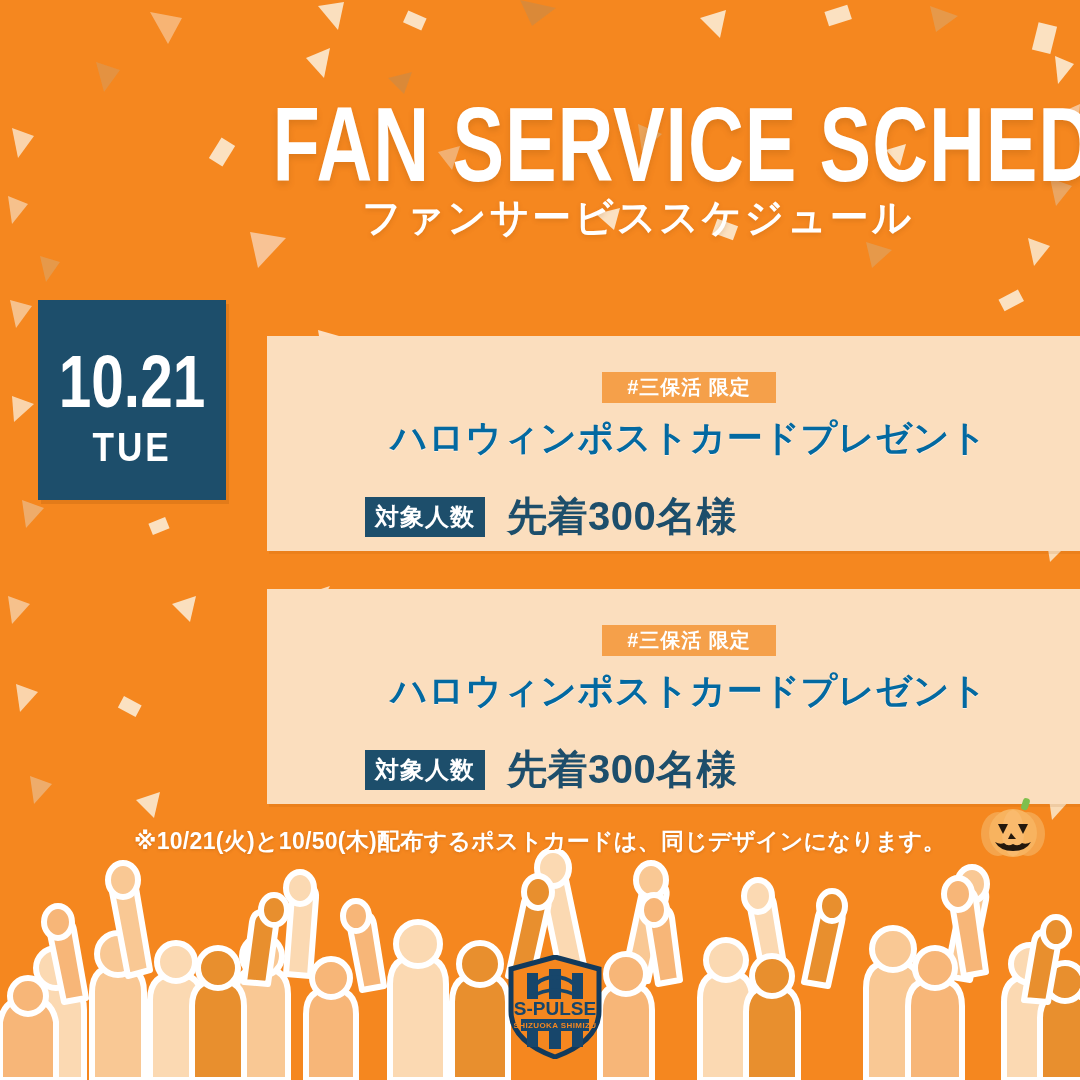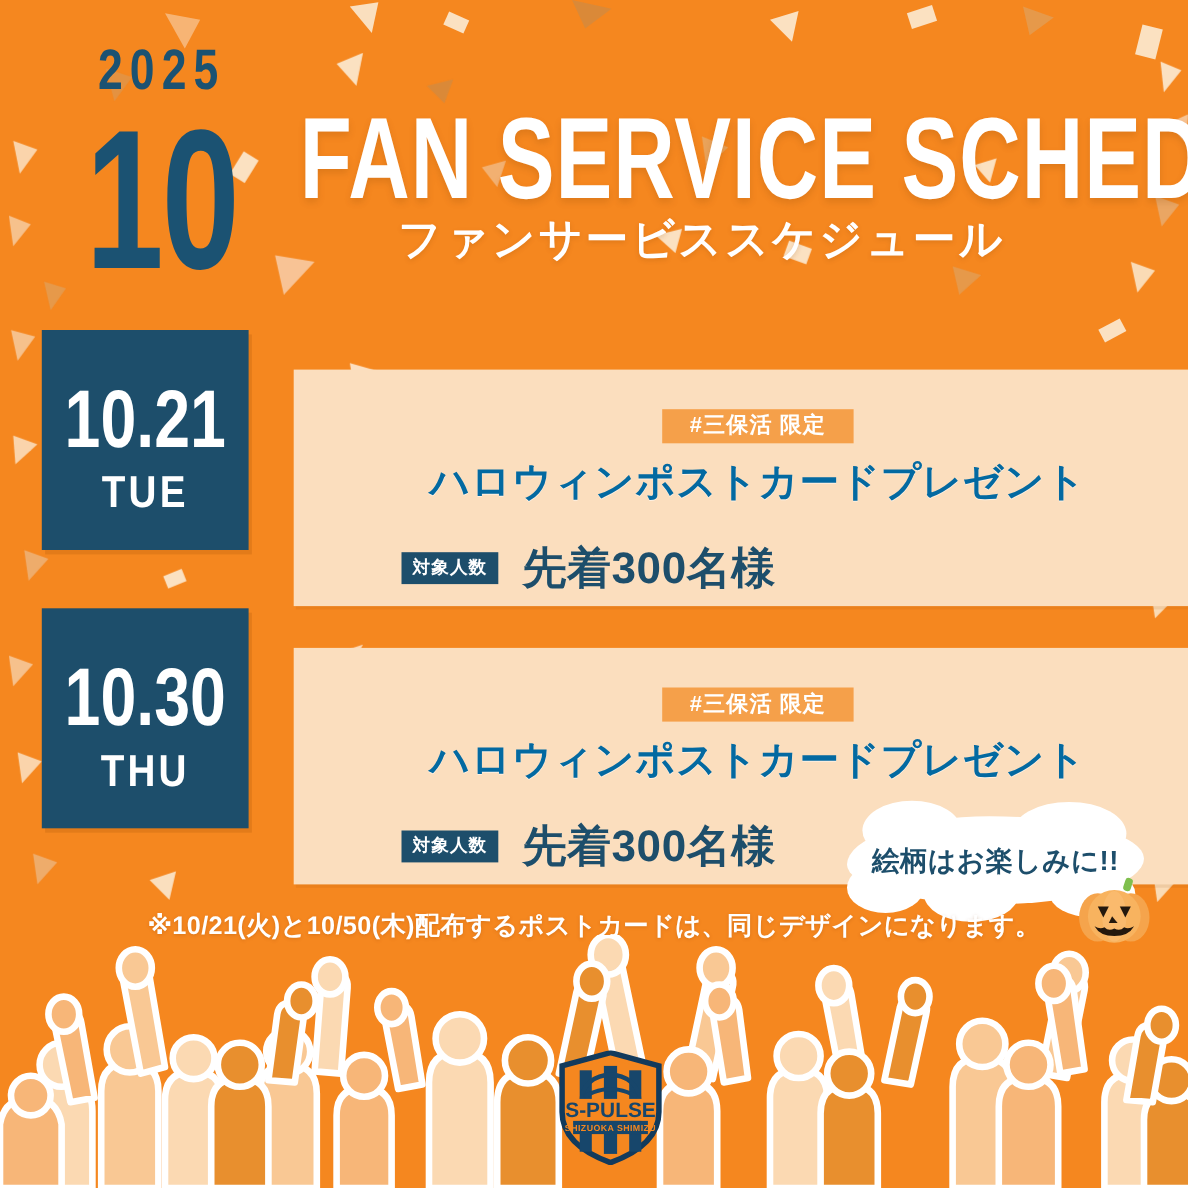--- a/index.html
+++ b/index.html
@@ -89,21 +89,21 @@
   .card-title {
     position: absolute; left: 0; right: 0; top: 78px;
     text-align: center;
     color: #0369a1;
     font-size: 36px; font-weight: 700; letter-spacing: 0.5px;
     text-shadow: 0 1px 0 rgba(255,255,255,0.55);
   }
   .meta { position: absolute; left: 98px; top: 153px; display: flex; align-items: center; }
   .meta-label {
     background: #1D4E6B; color: #FFFFFF;
-    font-size: 16px; font-weight: 700;
+    font-size: 24px; font-weight: 700;
     padding: 4px 10px; letter-spacing: 1px;
   }
   .meta-value {
     color: #1D4E6B; font-size: 40px; font-weight: 700;
     margin-left: 22px; letter-spacing: 0.5px;
   }
   
   #bubble-wrap { position: absolute; left: 770px; top: 742px; width: 270px; height: 80px; }
   #bubble-shape {
     position: absolute; inset: 0;
@@ -208,65 +208,50 @@
 
       <polygon points="318,330 346,338 322,354" fill="#FFF4E6" opacity="0.85"></polygon>
       <polygon points="996,486 1024,494 1000,510" fill="#F3CFA8" opacity="0.8"></polygon>
       <polygon points="300,596 330,586 316,612" fill="#FFF4E6" opacity="0.8"></polygon>
       <polygon points="276,700 300,694 292,716" fill="#FFF1DD" opacity="0.85"></polygon>
       <polygon points="958,648 982,656 962,672" fill="#F3CFA8" opacity="0.7"></polygon>
     </g>
   </svg>
 
   <div id="header-block">
-    <div id="year-month">
-      <div id="year">2025</div>
-      <div id="month">10</div>
-    </div>
     <div id="title-main">FAN SERVICE SCHEDULE</div>
     <div id="title-sub">ファンサービススケジュール</div>
   </div>
 
   <div class="row" id="row-1">
     <div class="date-badge">
       <div class="date-num">10.21</div>
       <div class="date-dow">TUE</div>
     </div>
     <div class="card">
       <div class="tag">#三保活 限定</div>
       <div class="card-title">ハロウィンポストカードプレゼント</div>
       <div class="meta">
         <span class="meta-label">対象人数</span>
         <span class="meta-value">先着300名様</span>
       </div>
     </div>
   </div>
 
   <div class="row" id="row-2">
-    <div class="date-badge">
-      <div class="date-num">10.30</div>
-      <div class="date-dow">THU</div>
-    </div>
     <div class="card">
       <div class="tag">#三保活 限定</div>
       <div class="card-title">ハロウィンポストカードプレゼント</div>
       <div class="meta">
         <span class="meta-label">対象人数</span>
         <span class="meta-value">先着300名様</span>
       </div>
     </div>
   </div>
 
-  <div id="bubble-wrap">
-    <div id="bubble-shape"></div>
-    <div id="bubble-lobe-1"></div>
-    <div id="bubble-lobe-2"></div>
-    <div id="bubble-lobe-3"></div>
-    <div id="bubble-text">絵柄はお楽しみに!!</div>
-  </div>
 
   <svg id="pumpkin" viewBox="0 0 70 64">
     <rect x="44" y="2" width="7" height="12" rx="3" fill="#7FBF4D" transform="rotate(18 47 8)"></rect>
     <ellipse cx="20" cy="38" rx="17" ry="22" fill="#F5A44C"></ellipse>
     <ellipse cx="50" cy="38" rx="17" ry="22" fill="#F5A44C"></ellipse>
     <ellipse cx="35" cy="37" rx="24" ry="24" fill="#F8B35F"></ellipse>
     <ellipse cx="35" cy="37" rx="11" ry="23" fill="#FABF74" opacity="0.65"></ellipse>
     <polygon points="20,28 30,28 25,38" fill="#24180D"></polygon>
     <polygon points="50,28 40,28 45,38" fill="#24180D"></polygon>
     <polygon points="33,37 38,43 30,43" fill="#24180D"></polygon>

